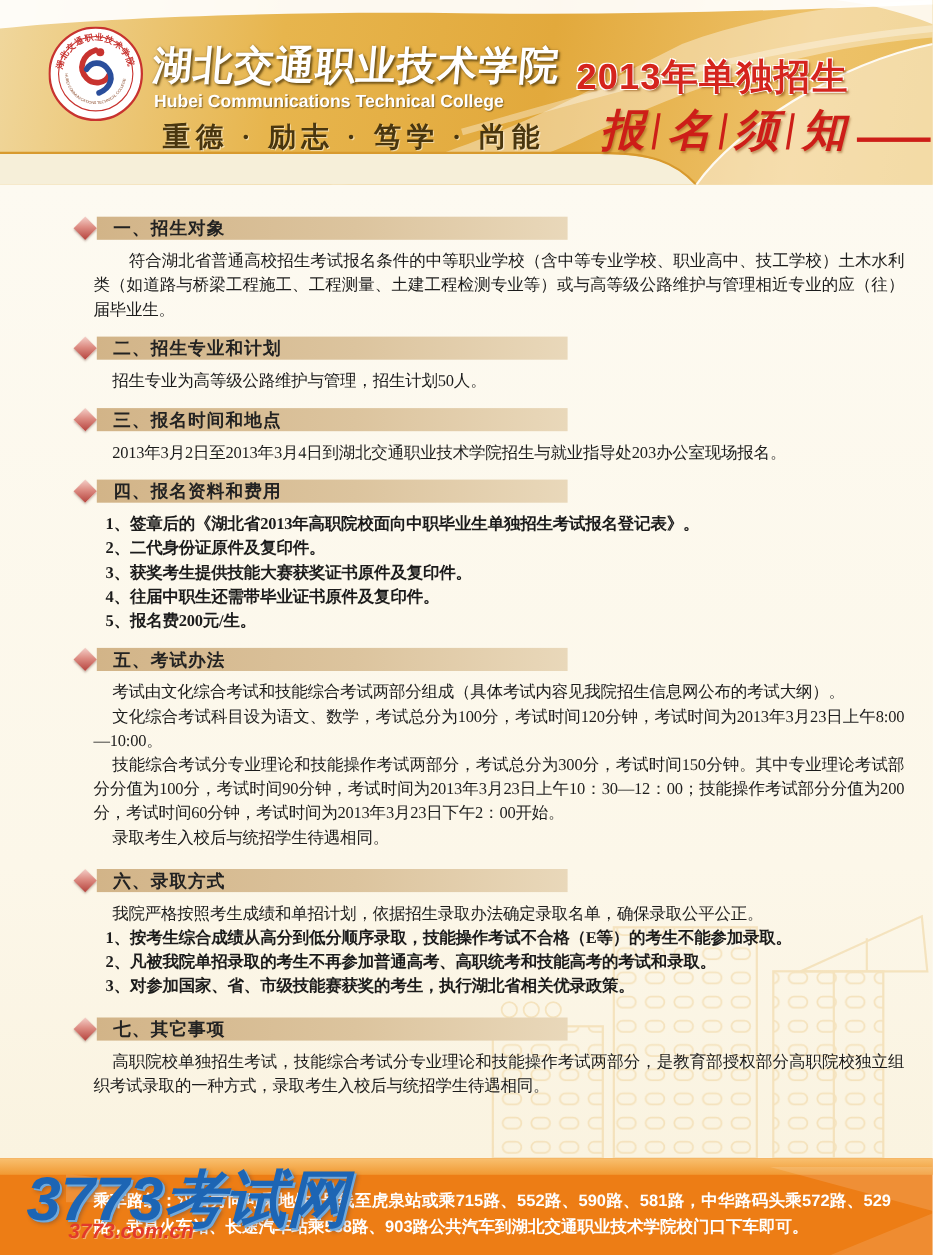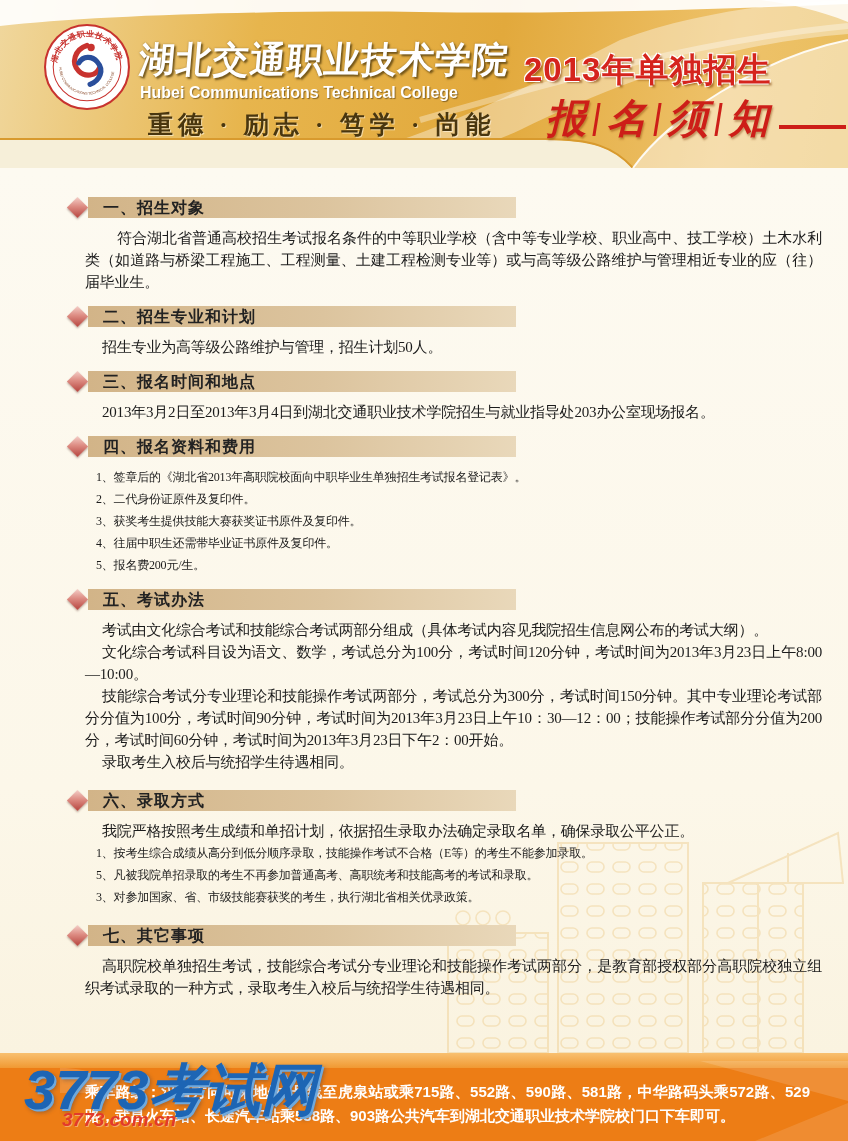--- a/index.html
+++ b/index.html
@@ -43,21 +43,21 @@
   .head-bar{position:absolute;left:3px;top:0;width:428px;height:21px;
             background:linear-gradient(90deg,#d2b488 0%,#dcc49e 55%,#e9d8ba 100%);}
   .head-diamond{position:absolute;left:-15px;top:3px;width:15px;height:15px;transform:rotate(45deg);
             background:linear-gradient(135deg,#f4cfc8 0%,#dd8c83 45%,#b5433d 100%);
             box-shadow:1px 1px 2px rgba(90,40,30,.35);}
   .section-title{position:absolute;left:18px;top:1px;font-family:"Liberation Sans",sans-serif;
             font-size:16px;font-weight:bold;color:#222;letter-spacing:1px;white-space:nowrap;}
   .para{margin:0;font-size:15px;line-height:22px;color:#1b1b1b;text-align:justify;letter-spacing:-.2px;}
   .indent2{text-indent:32px;}
   .indent1{text-indent:17px;}
-  .list-line{padding-left:11px;font-size:12px;line-height:22px;color:#1b1b1b;letter-spacing:-.2px;}
+  .list-line{padding-left:11px;font-size:15px;line-height:22px;color:#1b1b1b;letter-spacing:-.2px;font-weight:bold;}
 
   
   .footer{position:absolute;top:1053px;left:0;width:848px;height:112px;background:#ed7d15;}
   .footer-band{position:absolute;top:0;left:0;width:848px;height:15px;
                background:linear-gradient(180deg,#f8c070 0%,#f19932 100%);}
   .footer-art{position:absolute;top:0;left:0;width:848px;height:88px;}
   .footer-text{position:absolute;left:85px;top:27px;width:725px;color:#ffffff;
                font-family:"Liberation Sans",sans-serif;font-size:15px;font-weight:bold;
                line-height:24px;text-align:justify;}
   .wm{position:absolute;left:24px;top:14px;z-index:5;}
@@ -211,21 +211,21 @@
 
   <div class="section s5">
     <div class="section-head">
       <div class="head-diamond"></div>
       <div class="head-bar"></div>
       <div class="section-title">六、录取方式</div>
     </div>
     <div class="section-content">
             <p class="para indent1">我院严格按照考生成绩和单招计划，依据招生录取办法确定录取名单，确保录取公平公正。</p>
             <div class="list-line">1、按考生综合成绩从高分到低分顺序录取，技能操作考试不合格（E等）的考生不能参加录取。</div>
-            <div class="list-line">5、凡被我院单招录取的考生不再参加普通高考、高职统考和技能高考的考试和录取。</div>
+            <div class="list-line">2、凡被我院单招录取的考生不再参加普通高考、高职统考和技能高考的考试和录取。</div>
             <div class="list-line">3、对参加国家、省、市级技能赛获奖的考生，执行湖北省相关优录政策。</div>
           </div>
   </div>
 
   <div class="section s6">
     <div class="section-head">
       <div class="head-diamond"></div>
       <div class="head-bar"></div>
       <div class="section-title">七、其它事项</div>
     </div>

